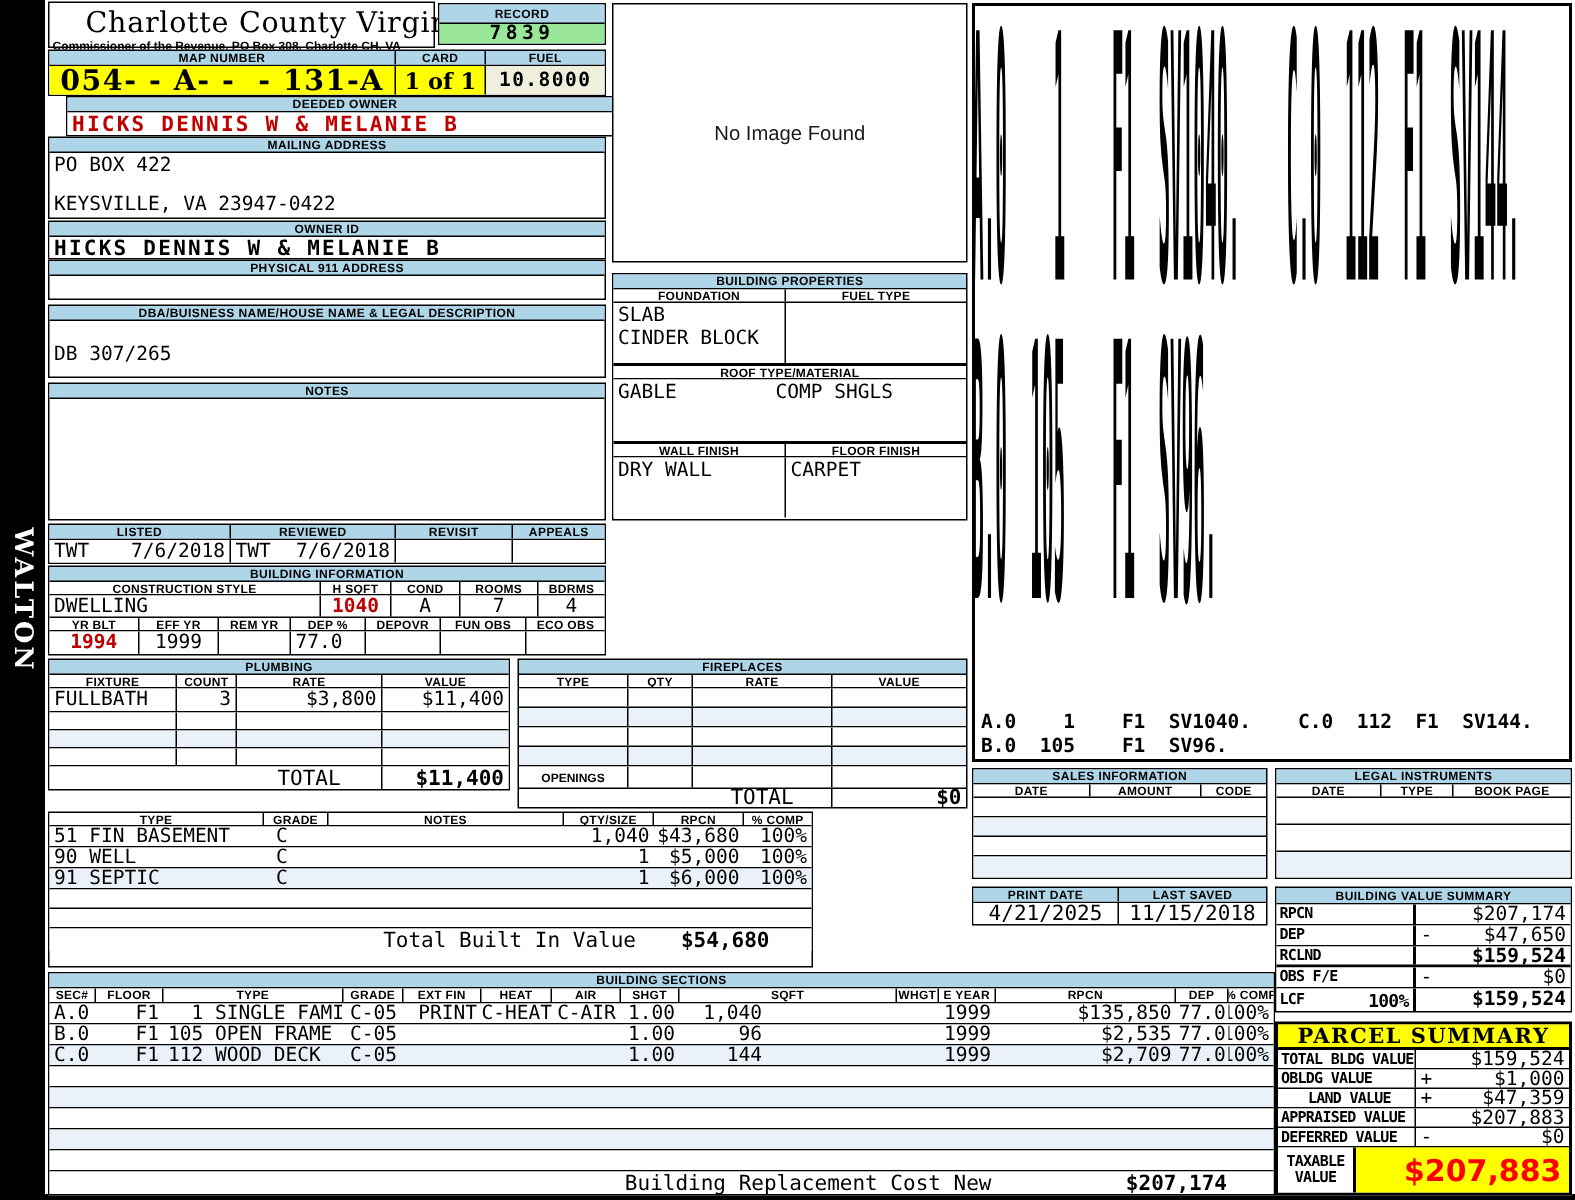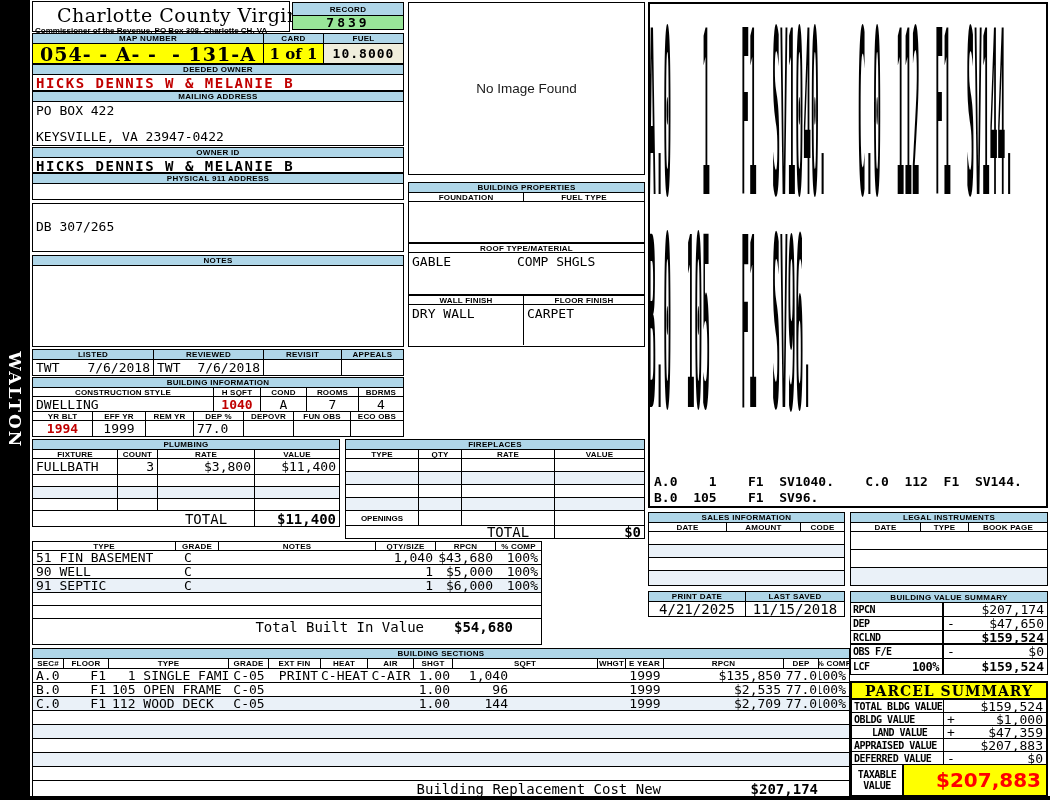--- a/index.html
+++ b/index.html
@@ -66,21 +66,21 @@
     <div style="width:60px">CARD</div>
     <div style="width:79px">FUEL</div>
   </div>
   <div class="trow nb" style="height:19px">
     <div class="yellow cc vr mapno" style="width:231px">054- - A- -  - 131-A</div>
     <div class="yellow cc vr cardval" style="width:60px">1 of 1</div>
     <div class="cream cc bold" style="width:79px;letter-spacing:1px">10.8000</div>
   </div>
 </div>
 
-<div class="sec" style="left:32px;top:64px;width:372px;height:27px">
+<div class="sec" style="left:44px;top:64px;width:372px;height:27px">
   <div class="hdr" style="height:10px">DEEDED OWNER</div>
   <div class="trow nb cl red bold f14" style="height:15px;letter-spacing:1.5px">HICKS DENNIS W &amp; MELANIE B</div>
 </div>
 
 <div class="sec" style="left:32px;top:91px;width:372px;height:55px">
   <div class="hdr" style="height:10px">MAILING ADDRESS</div>
   <div style="height:43px;position:relative;font:13px 'DejaVu Sans Mono',monospace">
     <div class="abs" style="left:3px;top:1px">PO BOX 422</div>
     <div class="abs" style="left:3px;bottom:1px">KEYSVILLE, VA 23947-0422</div>
   </div>
@@ -89,20 +89,21 @@
 <div class="sec" style="left:32px;top:147px;width:372px;height:26px">
   <div class="hdr" style="height:10px">OWNER ID</div>
   <div class="trow nb cl bold f14" style="height:14px;letter-spacing:1.5px">HICKS DENNIS W &amp; MELANIE B</div>
 </div>
 
 <div class="sec" style="left:32px;top:173px;width:372px;height:27px">
   <div class="hdr" style="height:10px">PHYSICAL 911 ADDRESS</div>
 </div>
 
 <div class="sec" style="left:32px;top:203px;width:372px;height:49px">
+  <div class="hdr" style="height:10px">DBA/BUISNESS NAME/HOUSE NAME &amp; LEGAL DESCRIPTION</div>
   <div style="height:37px;position:relative;font:13px 'DejaVu Sans Mono',monospace">
     <div class="abs" style="left:3px;top:15px">DB 307/265</div>
   </div>
 </div>
 
 <div class="sec" style="left:32px;top:255px;width:372px;height:92px">
   <div class="hdr" style="height:10px">NOTES</div>
   <div style="height:80px"></div>
 </div>
 
@@ -330,20 +331,24 @@
   <span style="font:13.5px 'Liberation Sans',sans-serif;color:#1a1a1a">No Image Found</span>
 </div>
 
 <div class="sec" style="left:408px;top:182px;width:237px;height:165px">
   <div class="hdr" style="height:10px">BUILDING PROPERTIES</div>
   <div class="cols" style="height:9px">
     <div style="width:115px">FOUNDATION</div>
     <div style="width:120px">FUEL TYPE</div>
   </div>
   <div class="trow" style="height:42px;border-bottom:2px solid #000">
+    <div class="vr" style="width:115px;flex-direction:column;align-items:flex-start;justify-content:flex-start;padding:1px 0 0 3px">
+      <span>SLAB</span>
+      <span>CINDER BLOCK</span>
+    </div>
     <div style="width:120px"></div>
   </div>
   <div class="cols" style="height:9px">
       <div style="width:235px">ROOF TYPE/MATERIAL</div>
     </div>
   <div class="trow" style="height:43px;border-bottom:2px solid #000;position:relative">
     <div class="abs" style="left:3px;top:1px">GABLE</div>
     <div class="abs" style="left:108px;top:1px">COMP SHGLS</div>
   </div>
   <div class="cols" style="height:9px">

